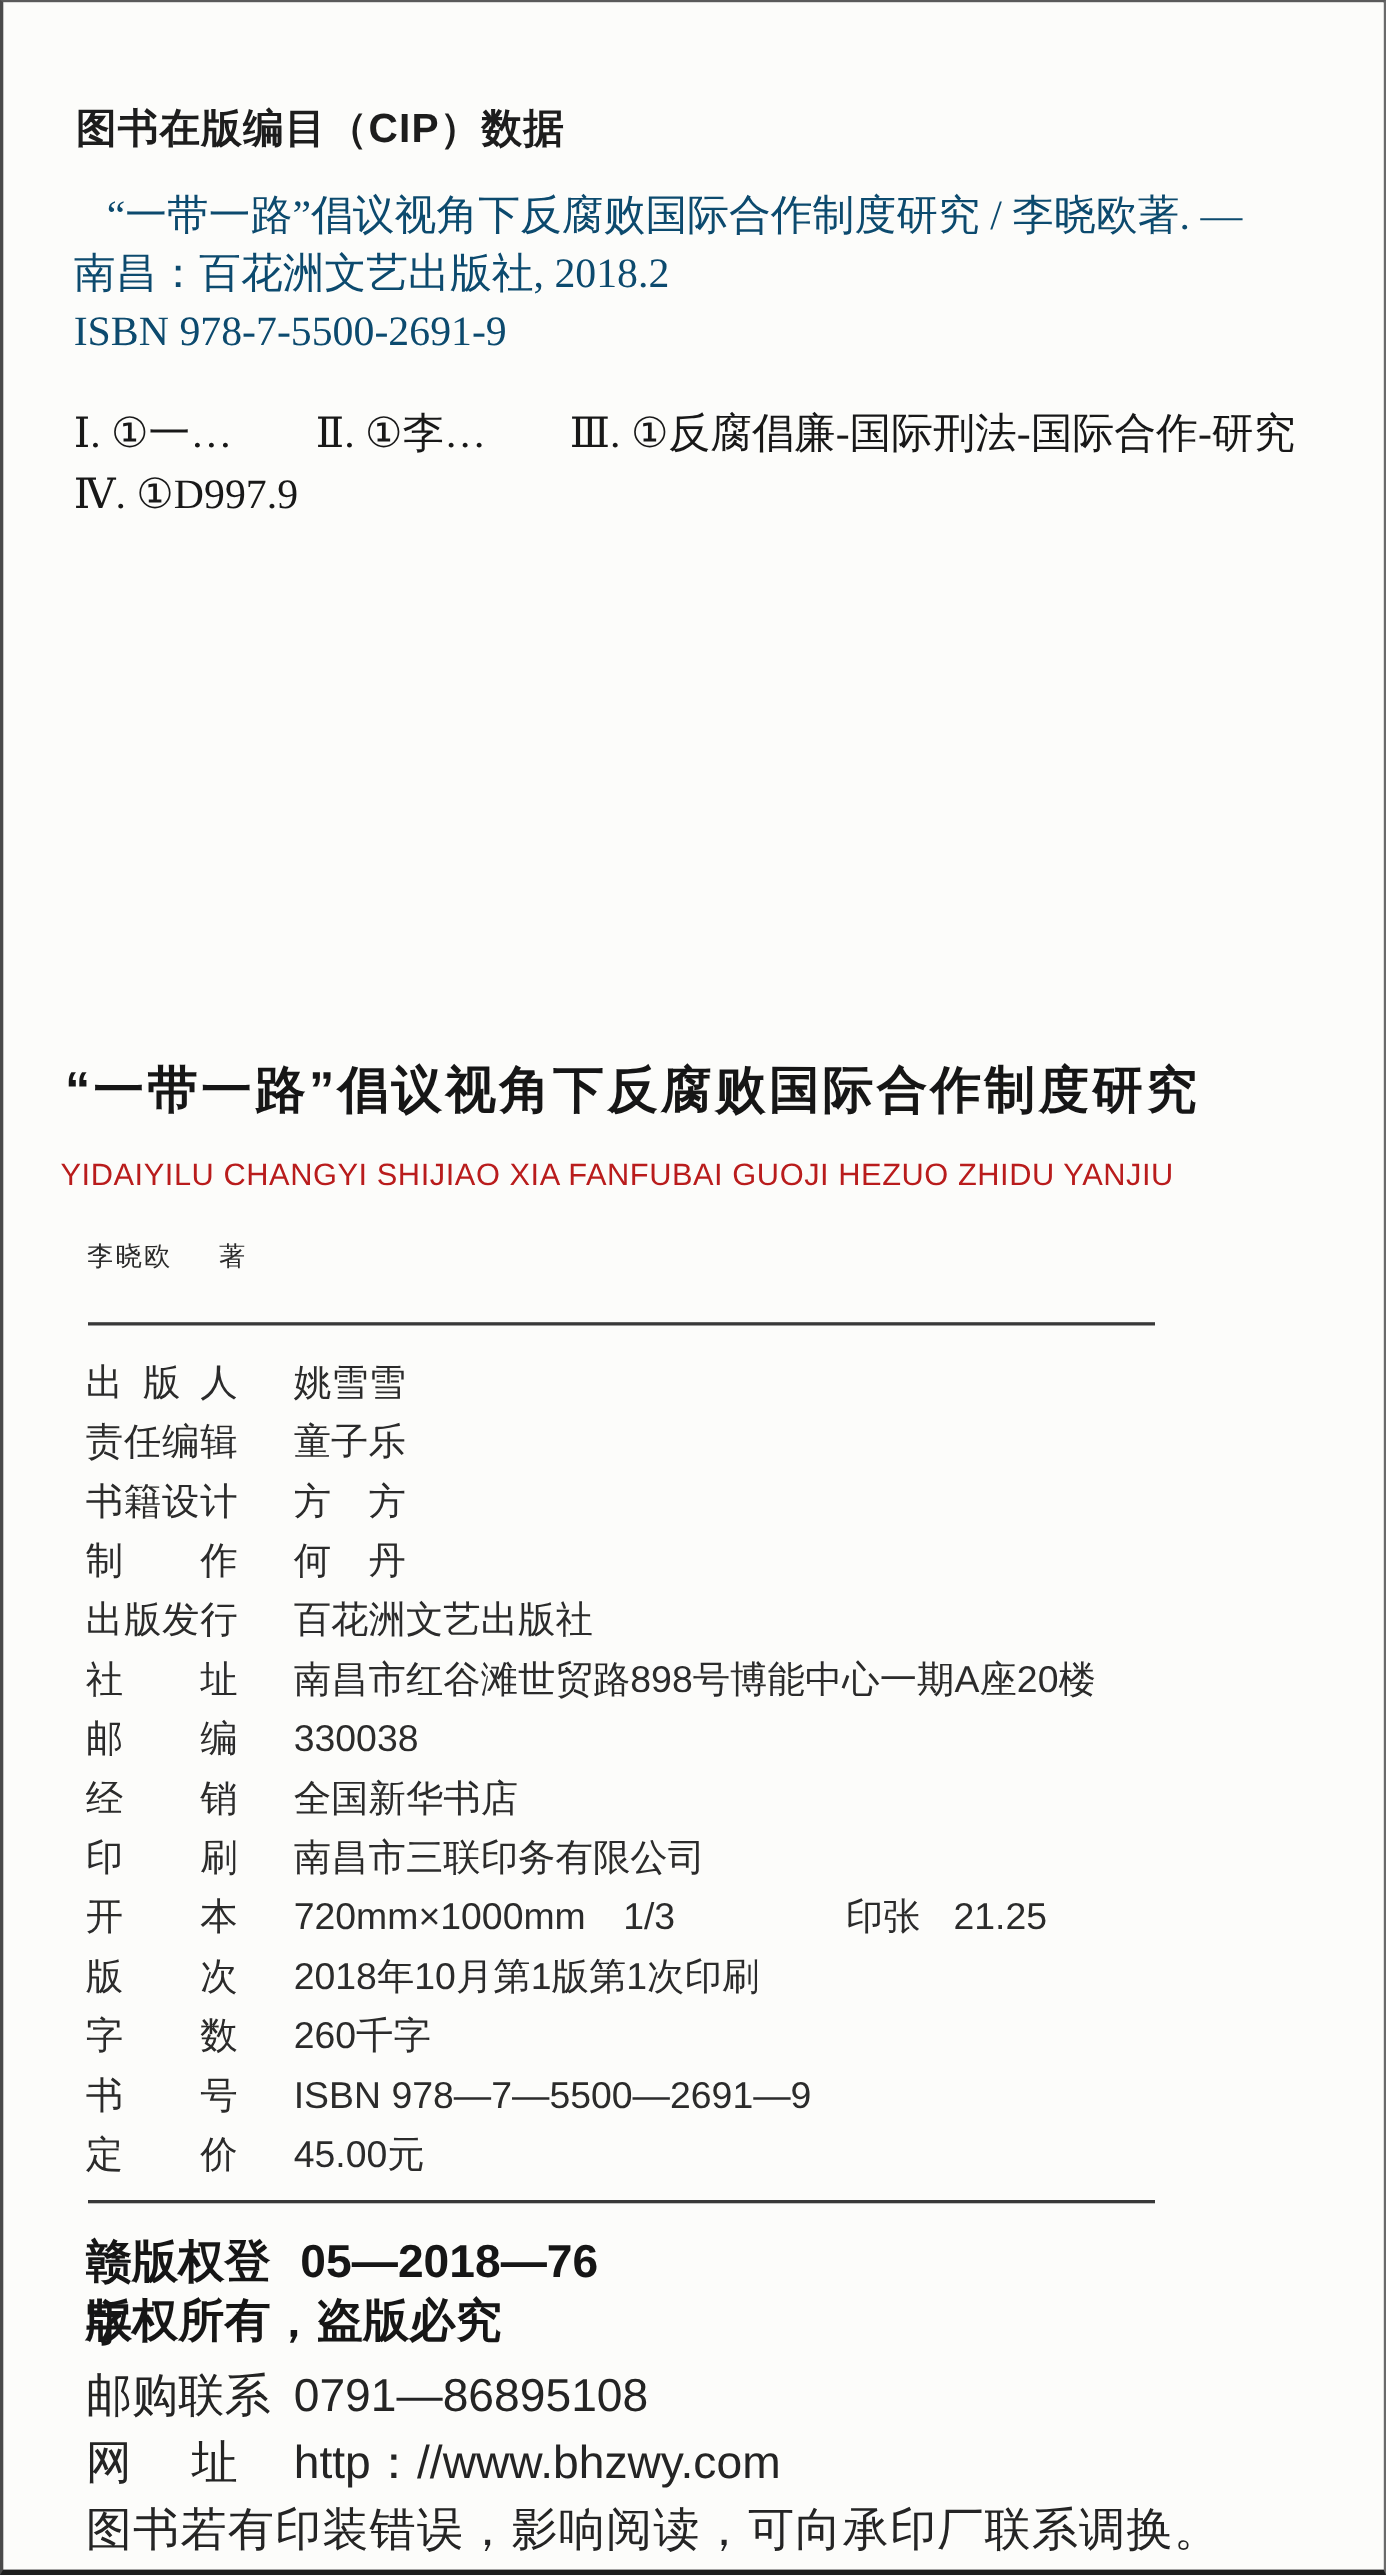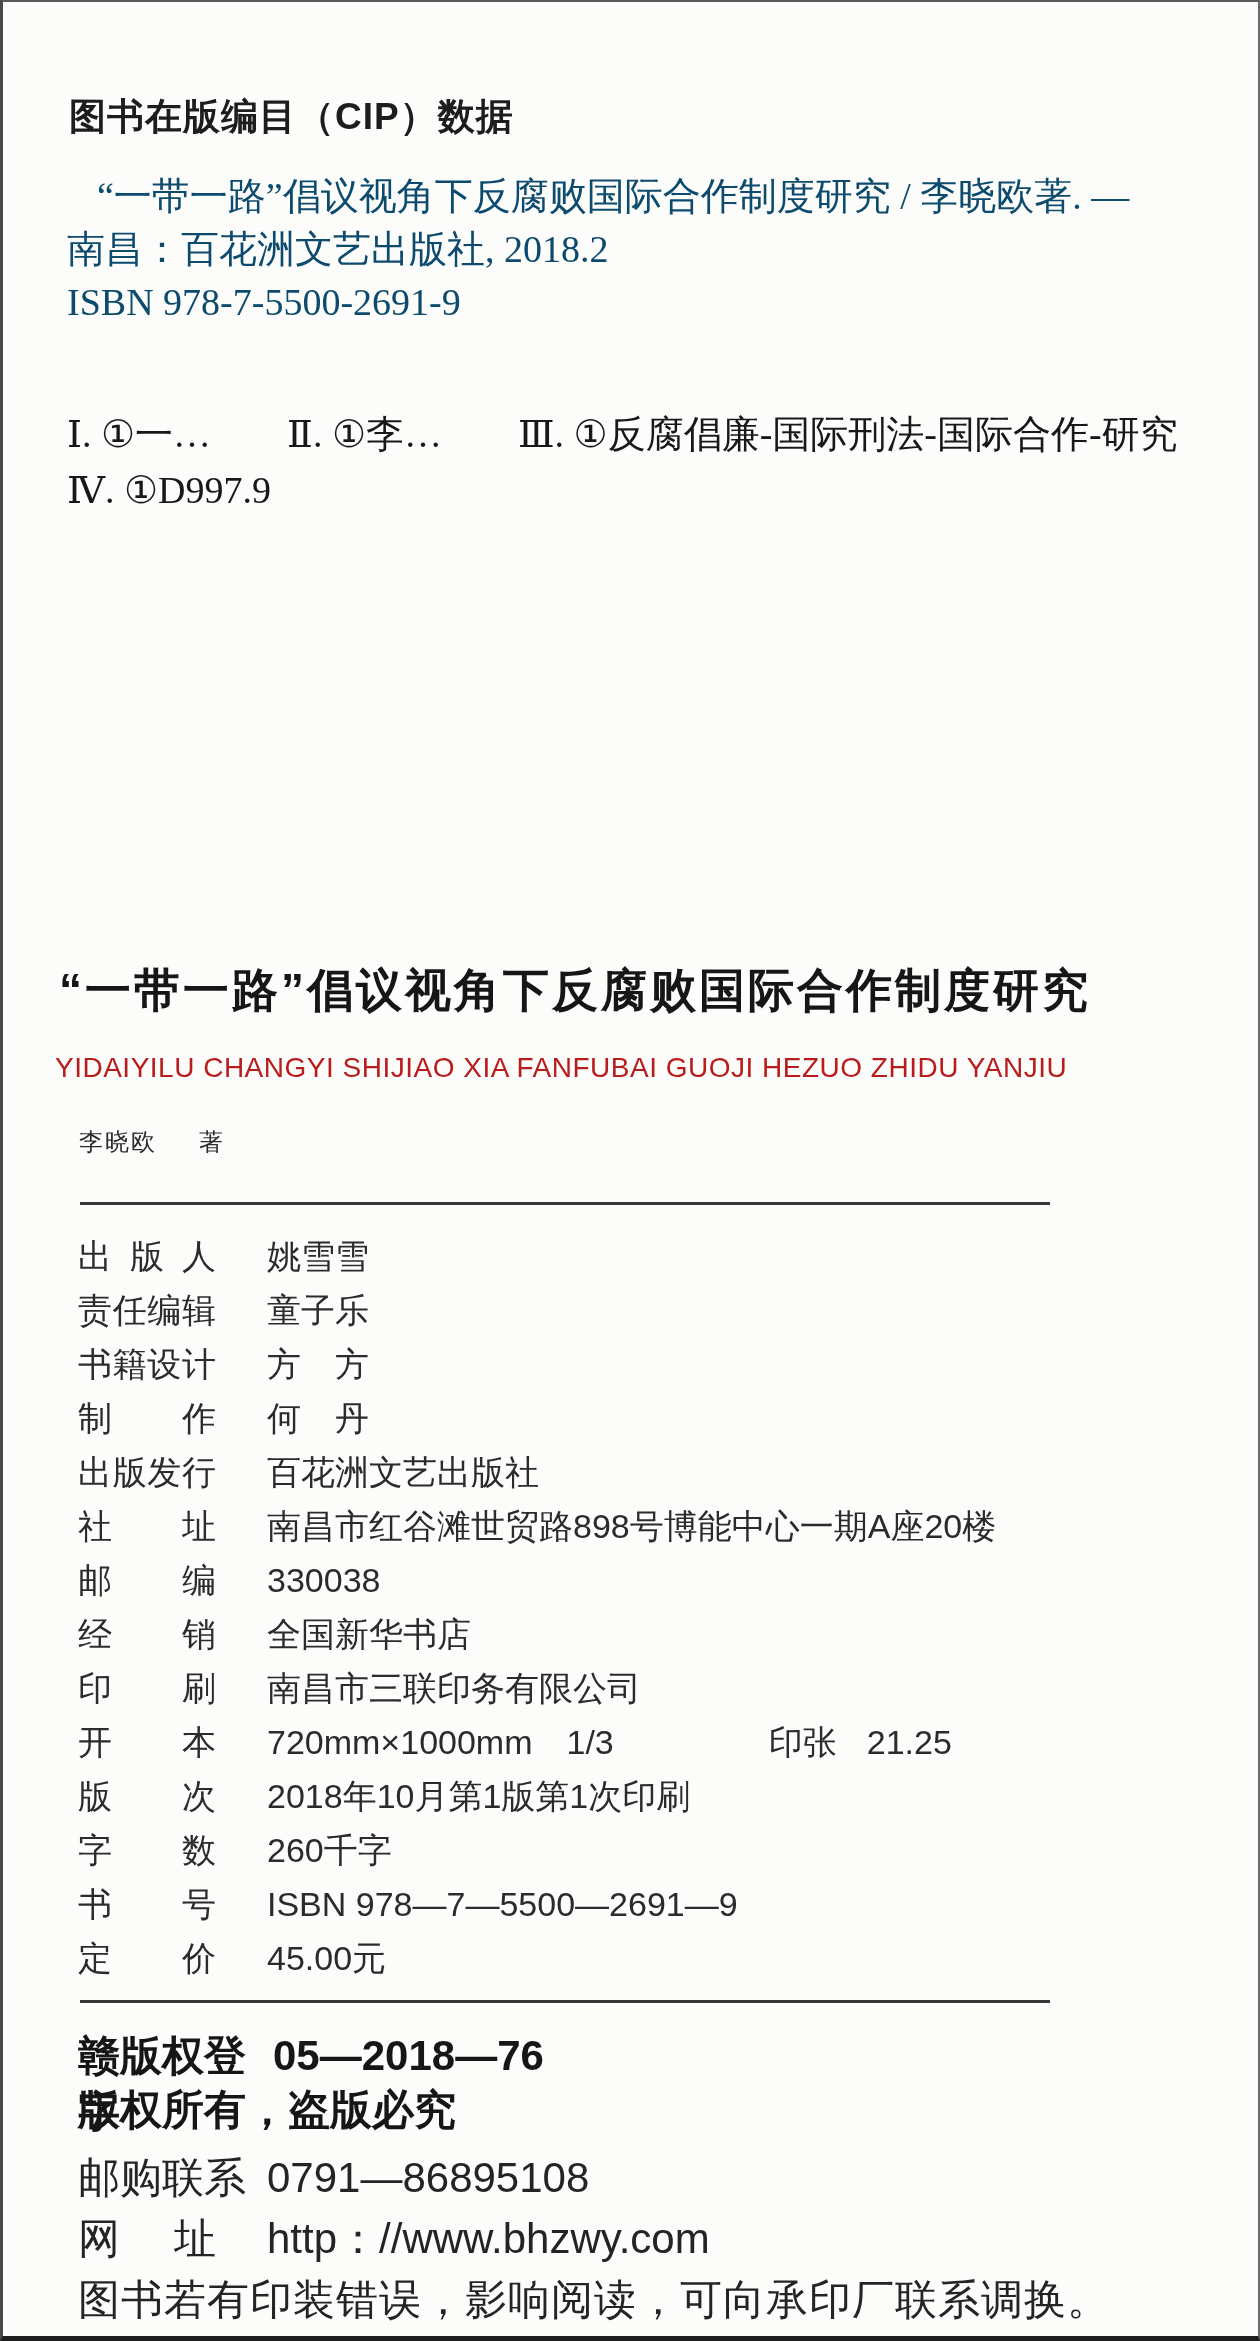--- a/index.html
+++ b/index.html
@@ -25,21 +25,21 @@
   }
   .cip-para{
     position:absolute;top:168px;left:64px;width:1140px;
     font-family:"Liberation Serif","DejaVu Serif",serif;
     font-size:38px;line-height:53px;color:#0c4a6e;
   }
   .cip-para .indent{ text-indent:30px; display:block;}
   .cip-class{
     position:absolute;top:364px;left:64px;width:1160px;
     font-family:"Liberation Serif","DejaVu Serif",serif;
-    font-size:38px;line-height:56px;color:#181818;margin-top:40px;
+    font-size:38px;line-height:56px;color:#181818;
   }
   .cip-record{
     position:absolute;top:494px;left:64px;
     font-family:"Liberation Serif","DejaVu Serif",serif;
     font-size:38px;color:#181818;
   }
   
   .book-title{
     position:absolute;top:958px;left:56px;width:1180px;
     font-size:46px;font-weight:700;letter-spacing:3px;color:#161616;

